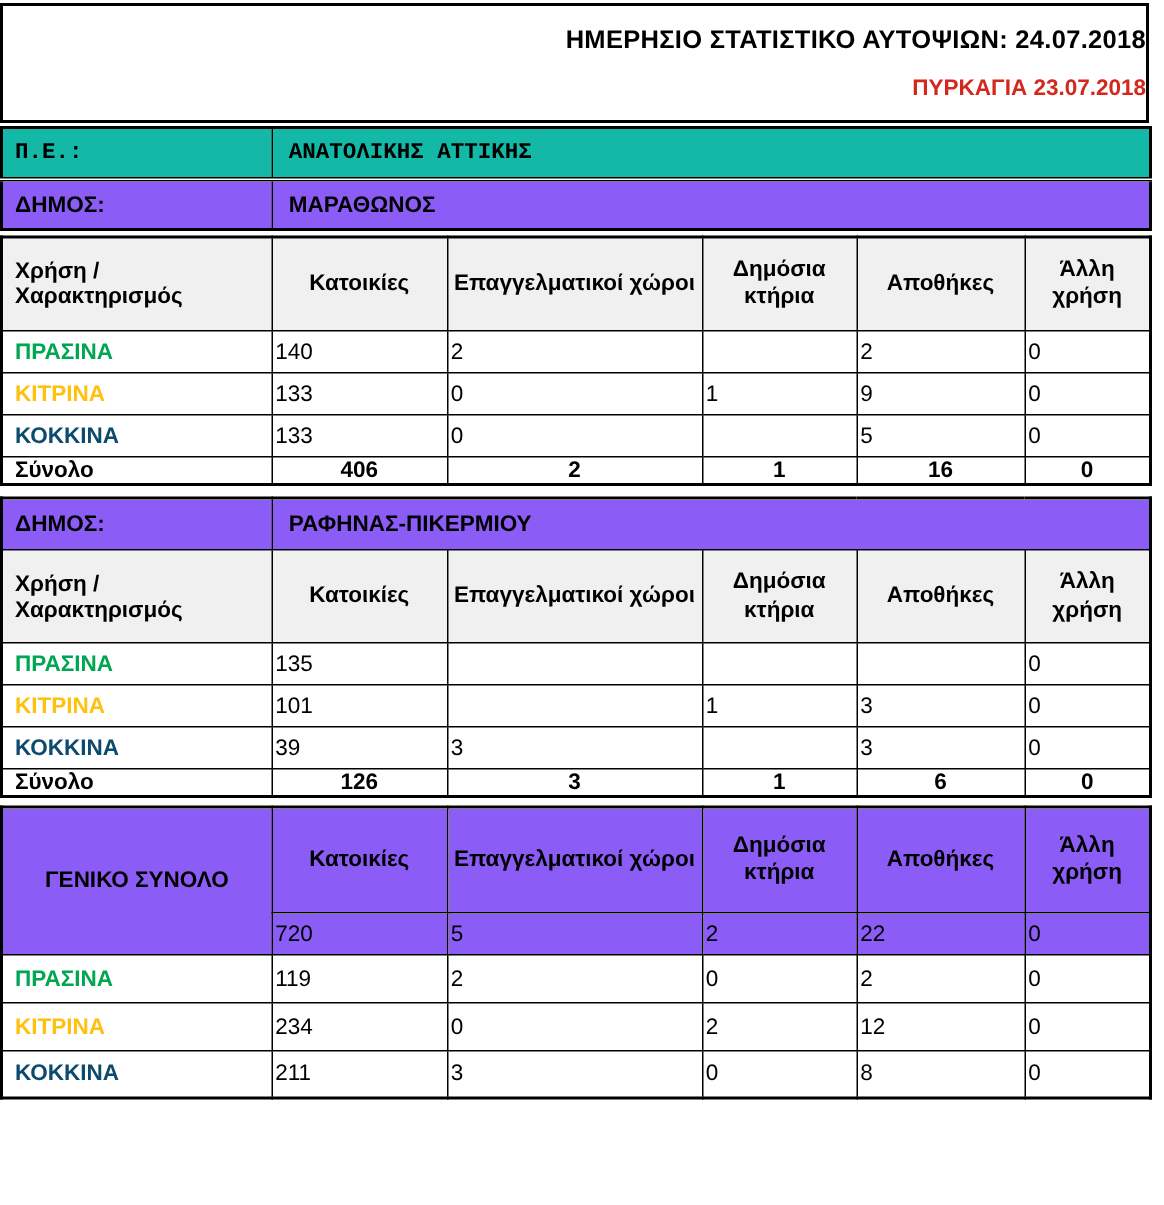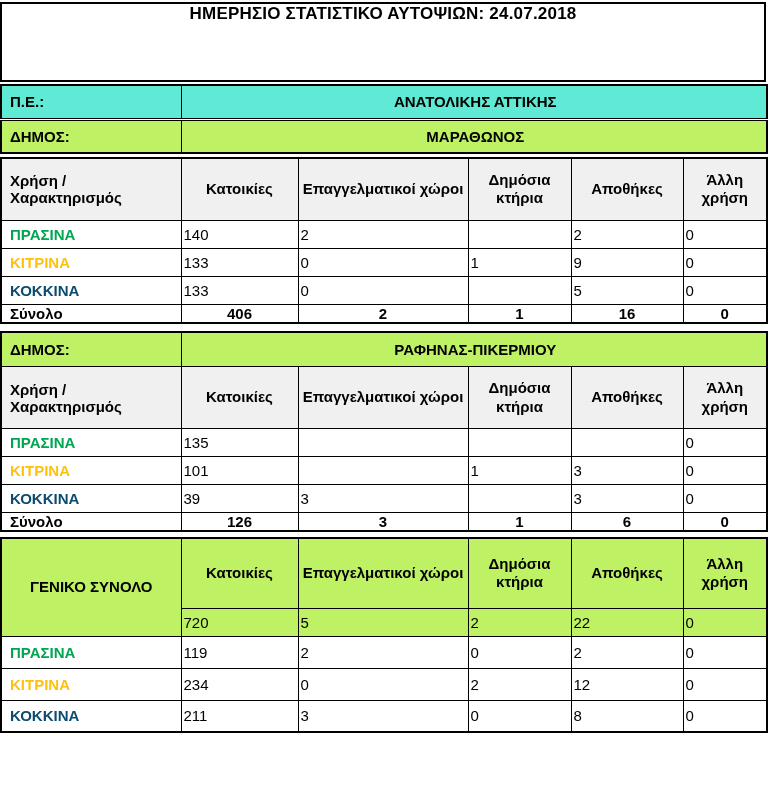--- a/index.html
+++ b/index.html
@@ -11,22 +11,22 @@
     color:#000;
   }
   .doc{width:766px;}
 
   
   .titlebox{
     border:2px solid #000;
     height:80px;
     box-sizing:border-box;
     display:flex;
-    flex-direction:row;
-    align-items:flex-start;
+    flex-direction:column;
+    align-items:flex-end;
     justify-content:center;
     gap:13px;
     margin-bottom:1px;
   }
   .doc-title{font-size:17px;font-weight:bold;letter-spacing:.2px;}
   .doc-subtitle{font-size:15px;font-weight:bold;color:#d2281e;}
 
   table{
     border-collapse:collapse;
     table-layout:fixed;
@@ -47,43 +47,44 @@
   .tbl3{margin-top:5px;}
 
   tr.h34 td{height:34px;}
   tr.h35 td{height:35px;}
   tr.hdr td{height:62px;}
   tr.hdr3 td{height:70px;}
   tr.data td{height:28px;}
   tr.total td{height:18px;}
   tr.gdata td{height:32px;}
   .lbl{font-weight:bold;text-align:left;}
-  .val{font-weight:bold;text-align:center;padding-left:11px;margin-top:16px;}
+  .val{font-weight:bold;text-align:left;padding-left:11px;margin-top:16px;}
   .num{text-align:left;padding:0 2px;font-weight:normal;}
   .numb{text-align:center;padding:0 16px;font-weight:bold;}
   .ctr{text-align:center;font-weight:bold;line-height:1.25;padding:0 3px;}
 
-  .gray{background:#bef264;}
+  .gray{background:#8b5cf6;}
   .lgray{background:#f0f0f0;}
-  .white{background:#5eead4;}
+  .white{background:#14b8a6;font-family:Liberation Mono, monospace;}
 
   .green{color:#00a651;}
   .yellow{color:#ffc10e;}
   .red{color:#0c4a6e;}
 
   
   tr.dbl td{border-top:3px double #000;}
 </style>
 </head>
 <body>
 
 <div class="doc">
 
   <div class="titlebox">
     <div class="doc-title">ΗΜΕΡΗΣΙΟ ΣΤΑΤΙΣΤΙΚΟ ΑΥΤΟΨΙΩΝ: 24.07.2018</div>
+    <div class="doc-subtitle">ΠΥΡΚΑΓΙΑ 23.07.2018</div>
   </div>
 
   <table class="info-table">
     <colgroup>
         <col style="width:180px">
         <col style="width:586px">
       </colgroup>
     <tbody>
         <tr class="h34">
       <td class="lbl white">Π.Ε.:</td>

